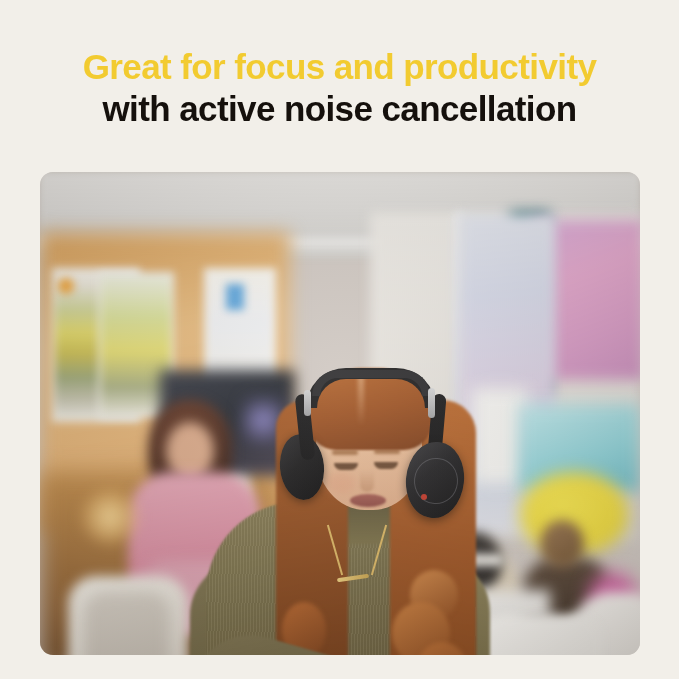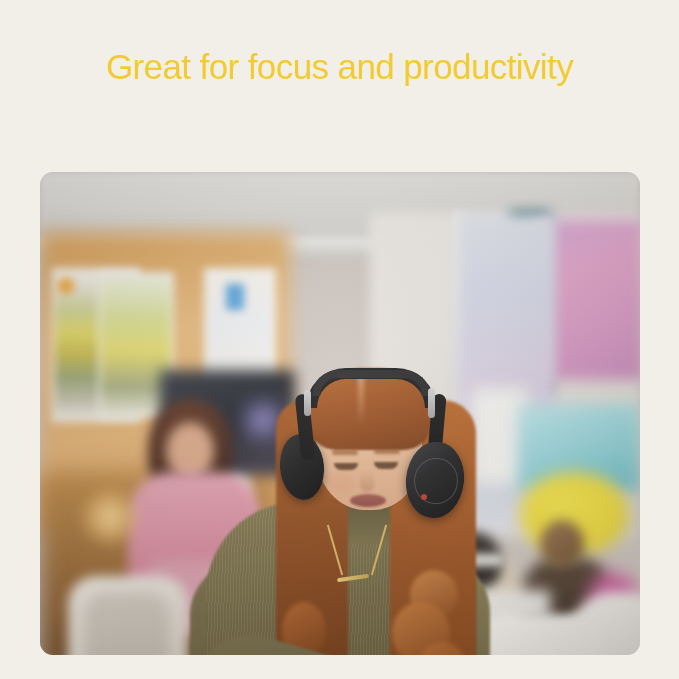--- a/index.html
+++ b/index.html
@@ -25,21 +25,21 @@
     position: absolute;
     top: 46px;
     left: 0;
     width: 679px;
     text-align: center;
   }
   .headline-line1 {
     display: block;
     color: #f2cb30;
     font-size: 35px;
-    font-weight: normal;
+    font-weight: bold;
     letter-spacing: -0.6px;
     line-height: 42px;
     white-space: nowrap;
     text-align: center;
   }
   .headline-line2 {
     display: block;
     color: #15100c;
     font-size: 35px;
     font-weight: bold;
@@ -484,20 +484,21 @@
     pointer-events: none;
   }
 </style>
 </head>
 <body>
 
 <div class="page">
 
   <div class="headline">
     <span class="headline-line1">Great for focus and productivity</span>
+    <span class="headline-line2">with active noise cancellation</span>
   </div>
 
   <div class="photo">
     <div class="scene">
 
       <div class="layer ceiling"></div>
       <div class="layer ceiling-line"></div>
 
       <div class="layer wall-left"></div>
       <div class="layer wall-left-lower"></div>

